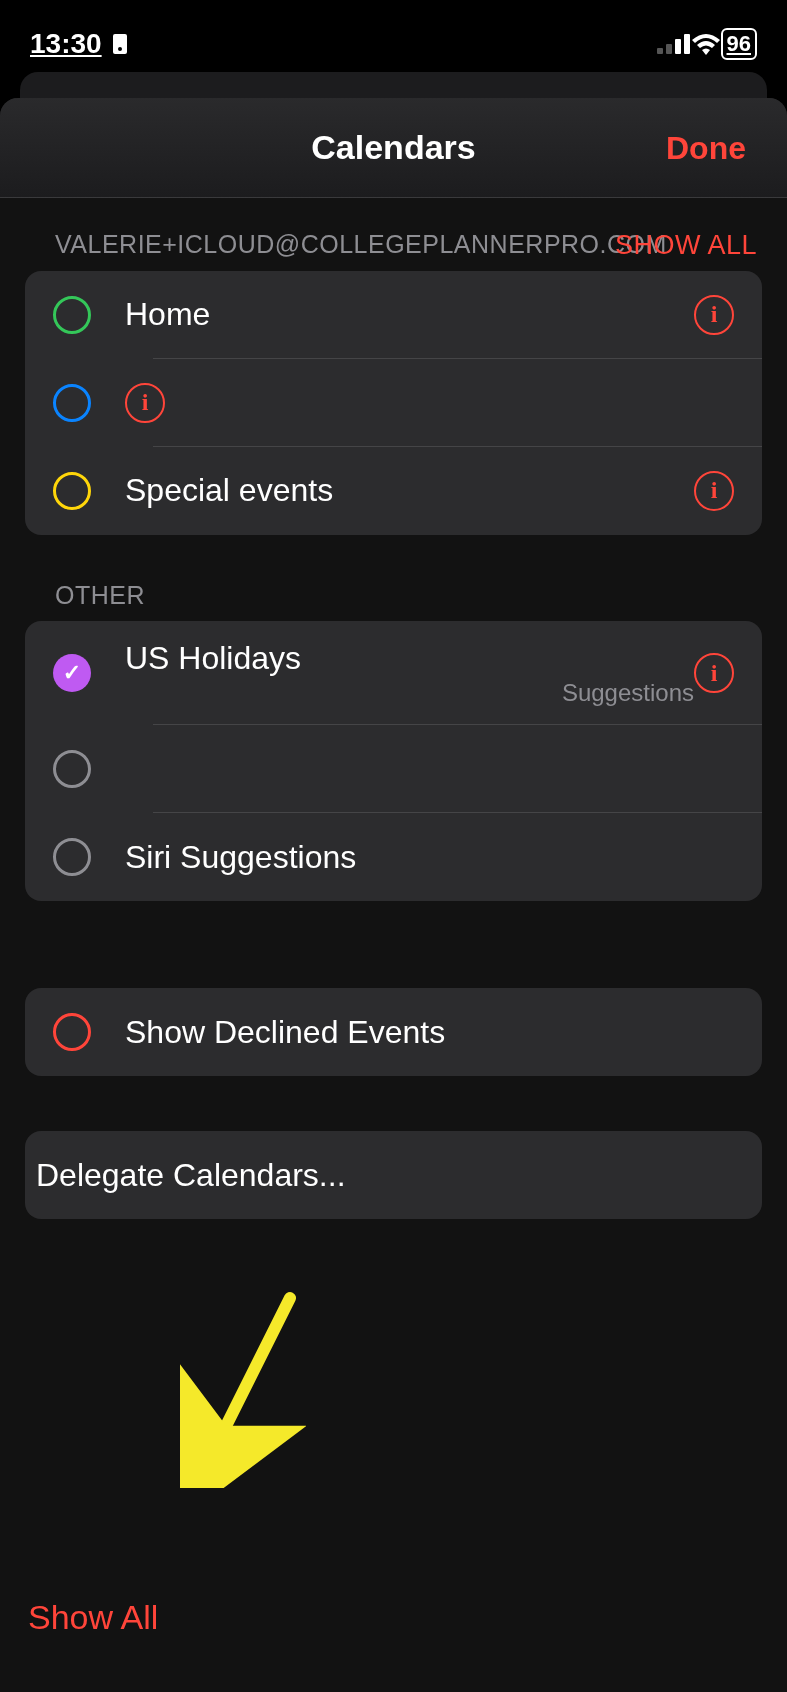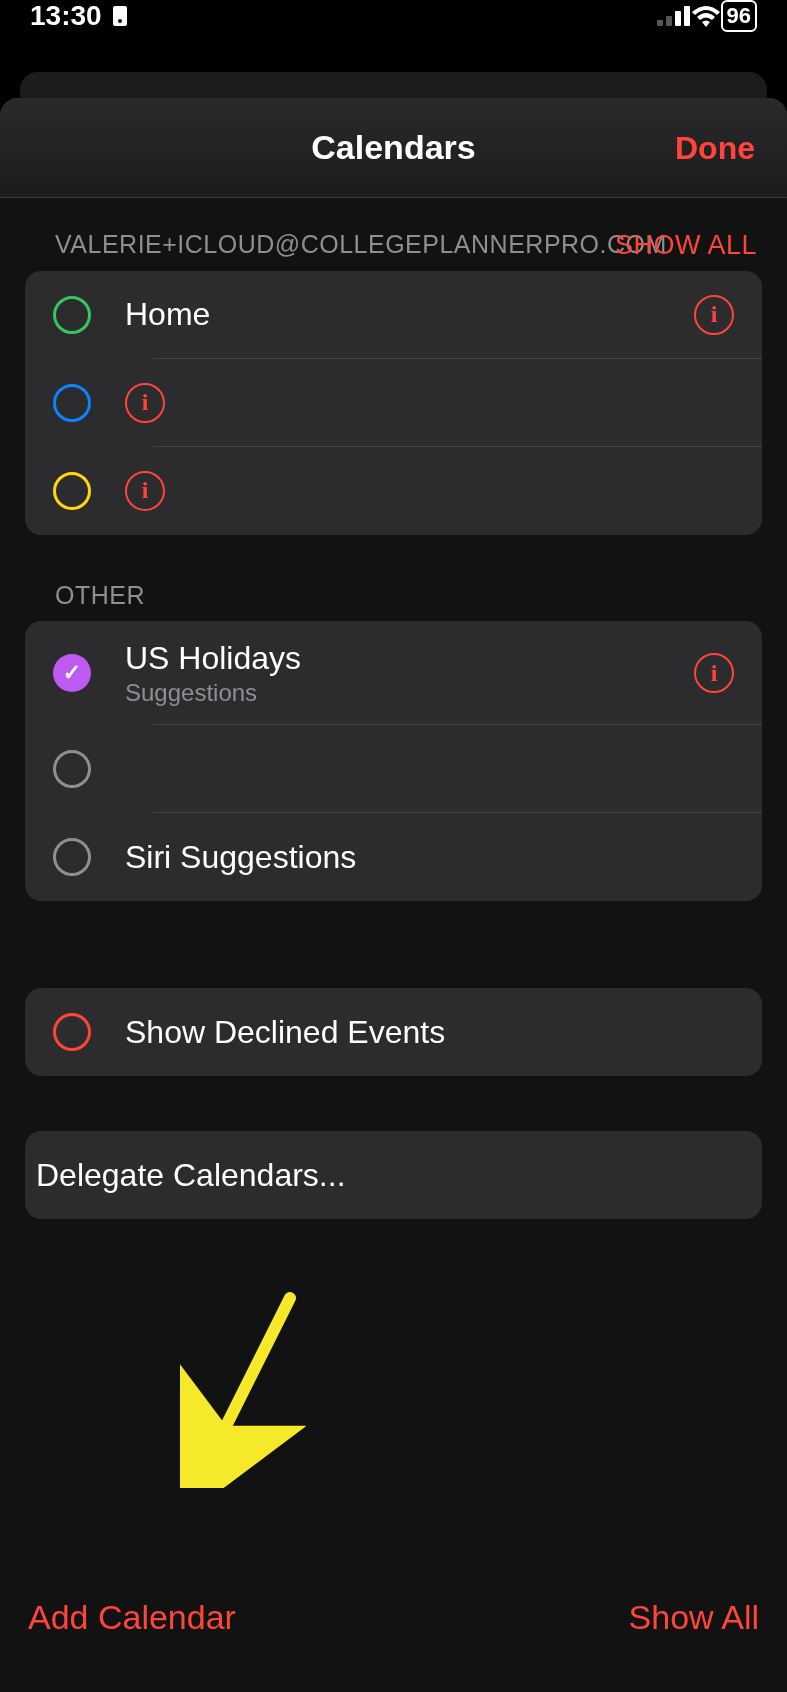--- a/index.html
+++ b/index.html
@@ -13,24 +13,25 @@
       height: 1692px;
       background: #000;
       color: #fff;
       overflow: hidden;
       position: relative;
     }
     .status-bar {
       height: 60px;
       display: flex;
       justify-content: space-between;
-      align-items: flex-start;
+      align-items: flex-end;
       padding: 0 30px;
       font-size: 28px;
       font-weight: 600;
+      text-decoration: underline;
     }
     .status-left {
       display: flex;
       align-items: center;
       gap: 8px;
     }
     .status-right {
       display: flex;
       align-items: center;
       gap: 0;
@@ -73,21 +74,21 @@
       border-bottom: 0.5px solid rgba(255,255,255,0.08);
       background: linear-gradient(to bottom, #2a2a2c, #1c1c1e);
       text-align: right;
     }
     .sheet-title {
       font-size: 34px;
       font-weight: 600;
     }
     .done-btn {
       position: absolute;
-      right: 32px;
+      right: 41px;
       top: 50%;
       transform: translateY(-50%);
       color: #ff453a;
       font-size: 32px;
       font-weight: 600;
     }
     .content {
       padding: 0 0 0 0;
       background: #121212;
       height: calc(100% - 100px);
@@ -110,20 +111,21 @@
       color: #ff453a;
       font-size: 27px;
       letter-spacing: 0.5px;
       white-space: nowrap;
     }
     .group {
       background: #2c2c2e;
       border-radius: 16px;
       margin: 0 25px;
       overflow: hidden;
+      text-align: right;
     }
     .row {
       display: flex;
       align-items: center;
       min-height: 88px;
       padding: 18px 28px 18px 28px;
       position: relative;
     }
     .row-sep {
       position: absolute;
@@ -263,20 +265,23 @@
         <div class="info-icon">i</div>
         <div class="row-sep"></div>
       </div>
       <div class="row">
         <div class="circle" style="border-color:#0a84ff"></div>
         <div class="info-icon">i</div>
         <div class="row-sep"></div>
       </div>
       <div class="row">
         <div class="circle" style="border-color:#ffd60a"></div>
+        <div class="row-text">
+          <div class="row-title">Special events</div>
+        </div>
         <div class="info-icon">i</div>
       </div>
     </div>
 
     <div class="section-header" style="padding-top:44px">
       <div class="section-label">OTHER</div>
     </div>
     <div class="group">
       <div class="row" style="min-height:104px">
         <div class="circle filled" style="background:#bf5af2">
@@ -314,21 +319,20 @@
       <div class="row" style="padding-left:11px">
         <div class="row-text">
           <div class="row-title">Delegate Calendars...</div>
         </div>
       </div>
     </div>
 
   </div>
 
   <div class="footer">
-    <div class="footer-btn">Add Calendar</div>
     <div class="footer-btn">Show All</div>
   </div>
 </div>
 
 <svg class="arrow-annotation" width="150" height="200" viewBox="0 0 150 200">
   <defs>
     <marker id="arrowhead" markerWidth="12" markerHeight="12" refX="6" refY="6" orient="auto">
       <polygon points="0,0 12,6 0,12 3,6" fill="#f5e92a"></polygon>
     </marker>
   </defs>

